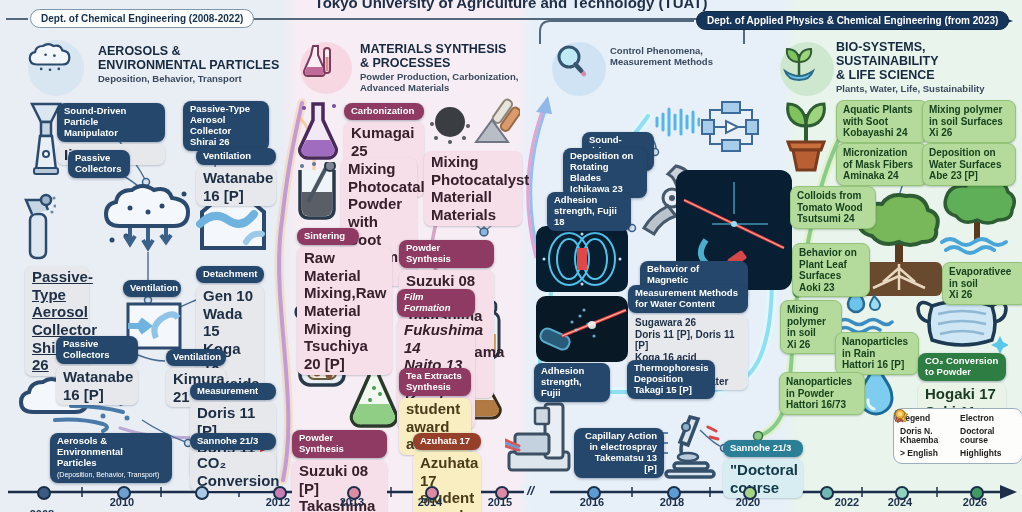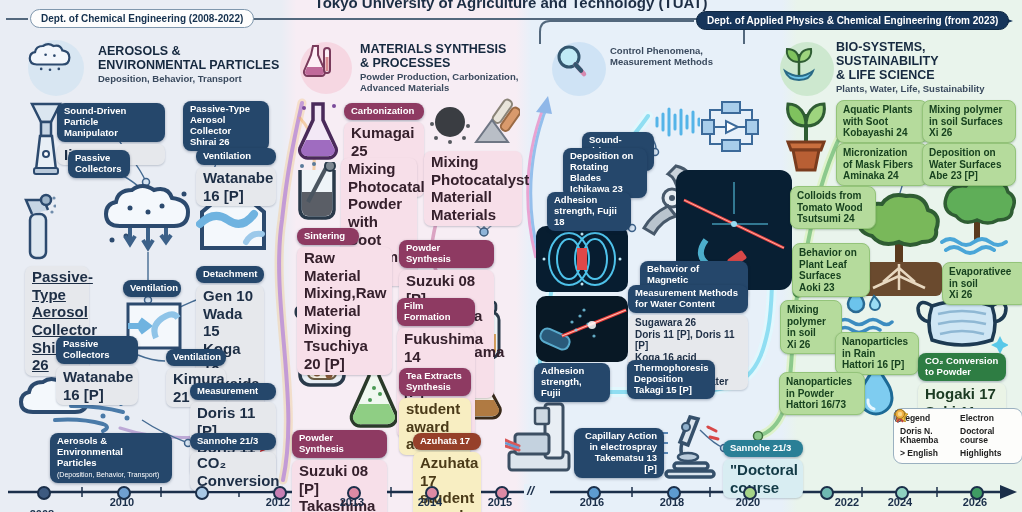--- a/index.html
+++ b/index.html
@@ -571,21 +571,21 @@
 Mixing
 Tsuchiya 20 [P]</div>
   </div>
   <div class="bx m" style="left:399px;top:240px;width:95px;">
     <div class="hd">Powder Synthesis</div>
     <div class="bd">Suzuki 08 [P]
 Takashima 08
 [P],Nakayama 09,
 Doris 11</div>
   </div>
-  <div class="bx m" style="left:397px;top:298px;width:78px;">
+  <div class="bx m" style="left:397px;top:289px;width:78px;font-style:italic;">
     <div class="hd">Film Formation</div>
     <div class="bd">Fukushima 14
 Naito 13 [P]
 Kondo 12</div>
   </div>
   <div class="bx m" style="left:399px;top:368px;width:72px;">
     <div class="hd">Tea Extracts
 Synthesis</div>
     <div class="bd yb">student award
 award</div>

